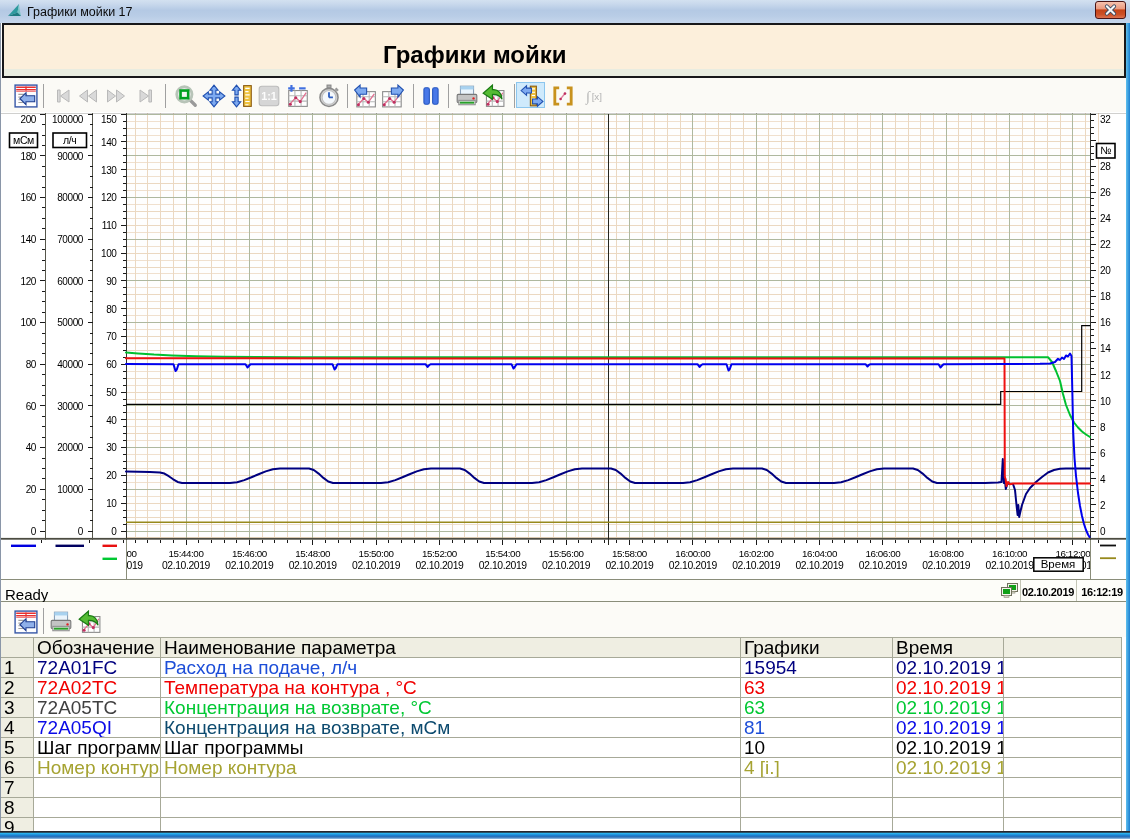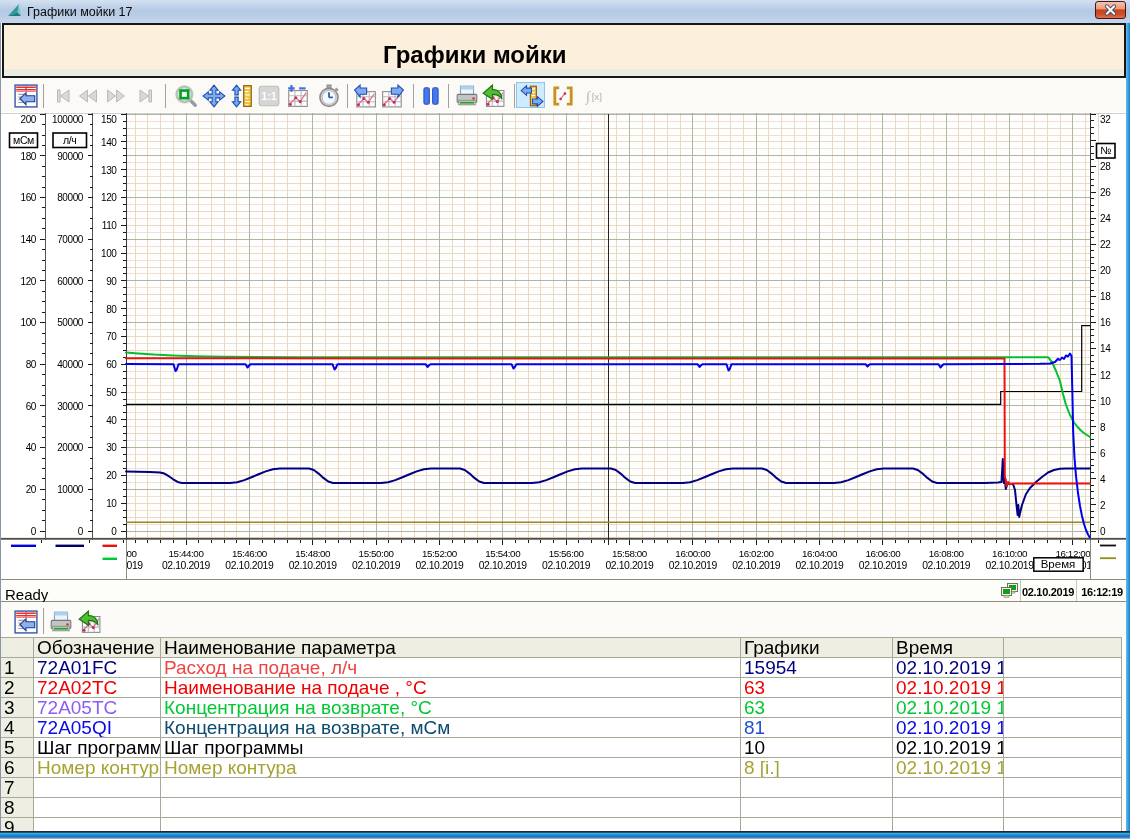--- a/index.html
+++ b/index.html
@@ -321,36 +321,36 @@
         <td class="n"></td>
         <td class="h">Обозначение</td>
         <td class="h">Наименование параметра</td>
         <td class="h">Графики</td>
         <td class="h">Время</td>
         <td class="h"></td>
       </tr>
       <tr>
         <td class="n">1</td>
         <td style="color:#000080">72A01FC</td>
-        <td style="color:#ef4444">Расход на подаче, л/ч</td>
+        <td style="color:#1d4ed8">Расход на подаче, л/ч</td>
         <td style="color:#000080">15954</td>
         <td style="color:#000080">02.10.2019 15:57:...</td>
         <td></td>
       </tr>
       <tr>
         <td class="n">2</td>
         <td style="color:#f00000">72A02TC</td>
-        <td style="color:#f00000">Наименование на подаче , °С</td>
+        <td style="color:#f00000">Температура на контура , °С</td>
         <td style="color:#f00000">63</td>
         <td style="color:#f00000">02.10.2019 15:57:...</td>
         <td></td>
       </tr>
       <tr>
         <td class="n">3</td>
-        <td style="color:#8b5cf6">72A05TC</td>
+        <td style="color:#404040">72A05TC</td>
         <td style="color:#00c832">Концентрация на возврате, °С</td>
         <td style="color:#00c832">63</td>
         <td style="color:#00c832">02.10.2019 15:57:...</td>
         <td></td>
       </tr>
       <tr>
         <td class="n">4</td>
         <td style="color:#0a0ae6">72A05QI</td>
         <td style="color:#0c4a6e">Концентрация на возврате, мСм</td>
         <td style="color:#1d4ed8">81</td>
@@ -362,21 +362,21 @@
         <td style="color:#000000">Шаг программы</td>
         <td style="color:#000000">Шаг программы</td>
         <td style="color:#000000">10</td>
         <td style="color:#000000">02.10.2019 15:57:...</td>
         <td></td>
       </tr>
       <tr>
         <td class="n">6</td>
         <td style="color:#a6a332">Номер контура</td>
         <td style="color:#a6a332">Номер контура</td>
-        <td style="color:#a6a332">8 [i.]</td>
+        <td style="color:#a6a332">4 [i.]</td>
         <td style="color:#a6a332">02.10.2019 15:57:...</td>
         <td></td>
       </tr>
       <tr>
         <td class="n">7</td>
         <td style="color:#000"></td>
         <td style="color:#000"></td>
         <td style="color:#000"></td>
         <td style="color:#000"></td>
         <td></td>

